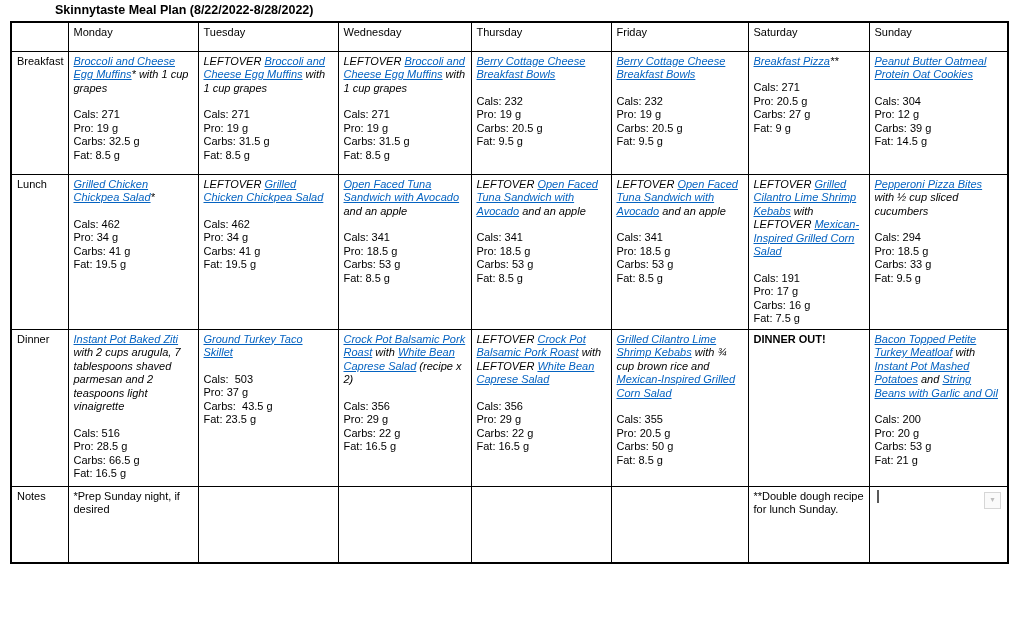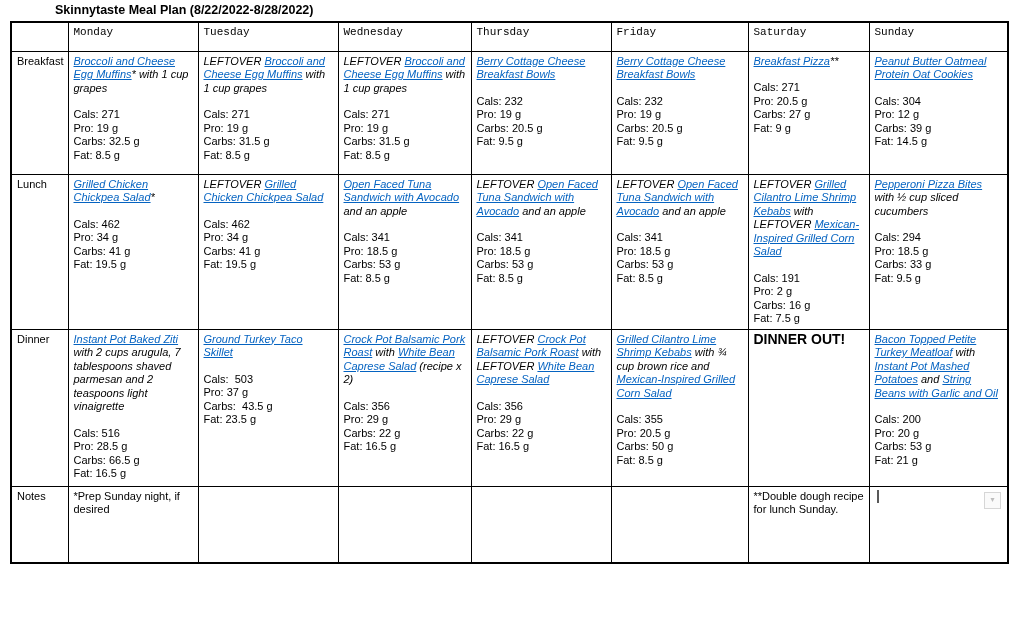--- a/index.html
+++ b/index.html
@@ -4,35 +4,35 @@
 <style>
   html,body{margin:0;padding:0;background:#fff;}
   .page{position:relative;width:1010px;height:619px;background:#fff;overflow:hidden;
         font-family:"Liberation Sans",sans-serif;color:#000;}
   .doc-title{position:absolute;left:55px;top:3px;font-size:12.5px;font-weight:bold;}
   table.plan{position:absolute;left:10px;top:21px;width:997px;border-collapse:collapse;
              table-layout:fixed;border:2px solid #000;}
   table.plan td,table.plan th{border:1px solid #000;padding:3px 4px 3px 5px;vertical-align:top;
              font-size:11px;line-height:13.5px;font-weight:normal;text-align:left;
              overflow:hidden;word-wrap:break-word;}
-  tr.r-header{height:29px;font-family:Liberation Mono, monospace;}
+  tr.r-header{height:29px;}
   tr.r-breakfast{height:123px;}
   tr.r-lunch{height:130px;}
   tr.r-dinner{height:157px;margin-top:24px;}
   tr.r-total{height:73px;}
   tr.r-notes{height:77px;}
   th.day{font-weight:bold;text-align:center;font-size:11.5px;padding-top:3px;}
   td.rowlabel{font-weight:bold;text-align:center;vertical-align:middle;font-size:11.5px;
               padding:2px;}
   td.totalcell{font-weight:bold;text-align:center;vertical-align:middle;font-size:11px;}
   .desc{margin:0 0 13px 0;font-style:italic;}
   .stats div{white-space:pre-wrap;}
   .link{color:#0563C1;text-decoration:underline;cursor:pointer;}
   td.center{vertical-align:middle;text-align:center;}
-  .special{font-weight:bold;font-size:14px;}
+  .special{font-weight:bold;font-size:11px;}
   td.notescell{position:relative;}
   .caret{position:absolute;left:7px;top:3px;width:2px;height:13px;background:#595959;}
   .dd-btn{position:absolute;right:6px;top:5px;width:15px;height:15px;border:1px solid #d6d6d6;
           background:#fafafa;display:flex;align-items:center;justify-content:center;
           font-size:8px;color:#bdbdbd;line-height:1;}
 </style>
 </head>
 <body>
 
 <div class="page">
@@ -173,21 +173,21 @@
               <div>Cals: 341</div>
               <div>Pro: 18.5 g</div>
               <div>Carbs: 53 g</div>
               <div>Fat: 8.5 g</div>
             </div>
           </td>
       <td>
             <div class="desc"><span>LEFTOVER </span><span class="link">Grilled Cilantro Lime Shrimp Kebabs</span><span> with LEFTOVER </span><span class="link">Mexican-Inspired Grilled Corn Salad</span></div>
             <div class="stats">
               <div>Cals: 191</div>
-              <div>Pro: 2 g</div>
+              <div>Pro: 17 g</div>
               <div>Carbs: 16 g</div>
               <div>Fat: 7.5 g</div>
             </div>
           </td>
       <td>
             <div class="desc"><span class="link">Pepperoni Pizza Bites</span><span> with ½ cup sliced cucumbers</span></div>
             <div class="stats">
               <div>Cals: 294</div>
               <div>Pro: 18.5 g</div>
               <div>Carbs: 33 g</div>

